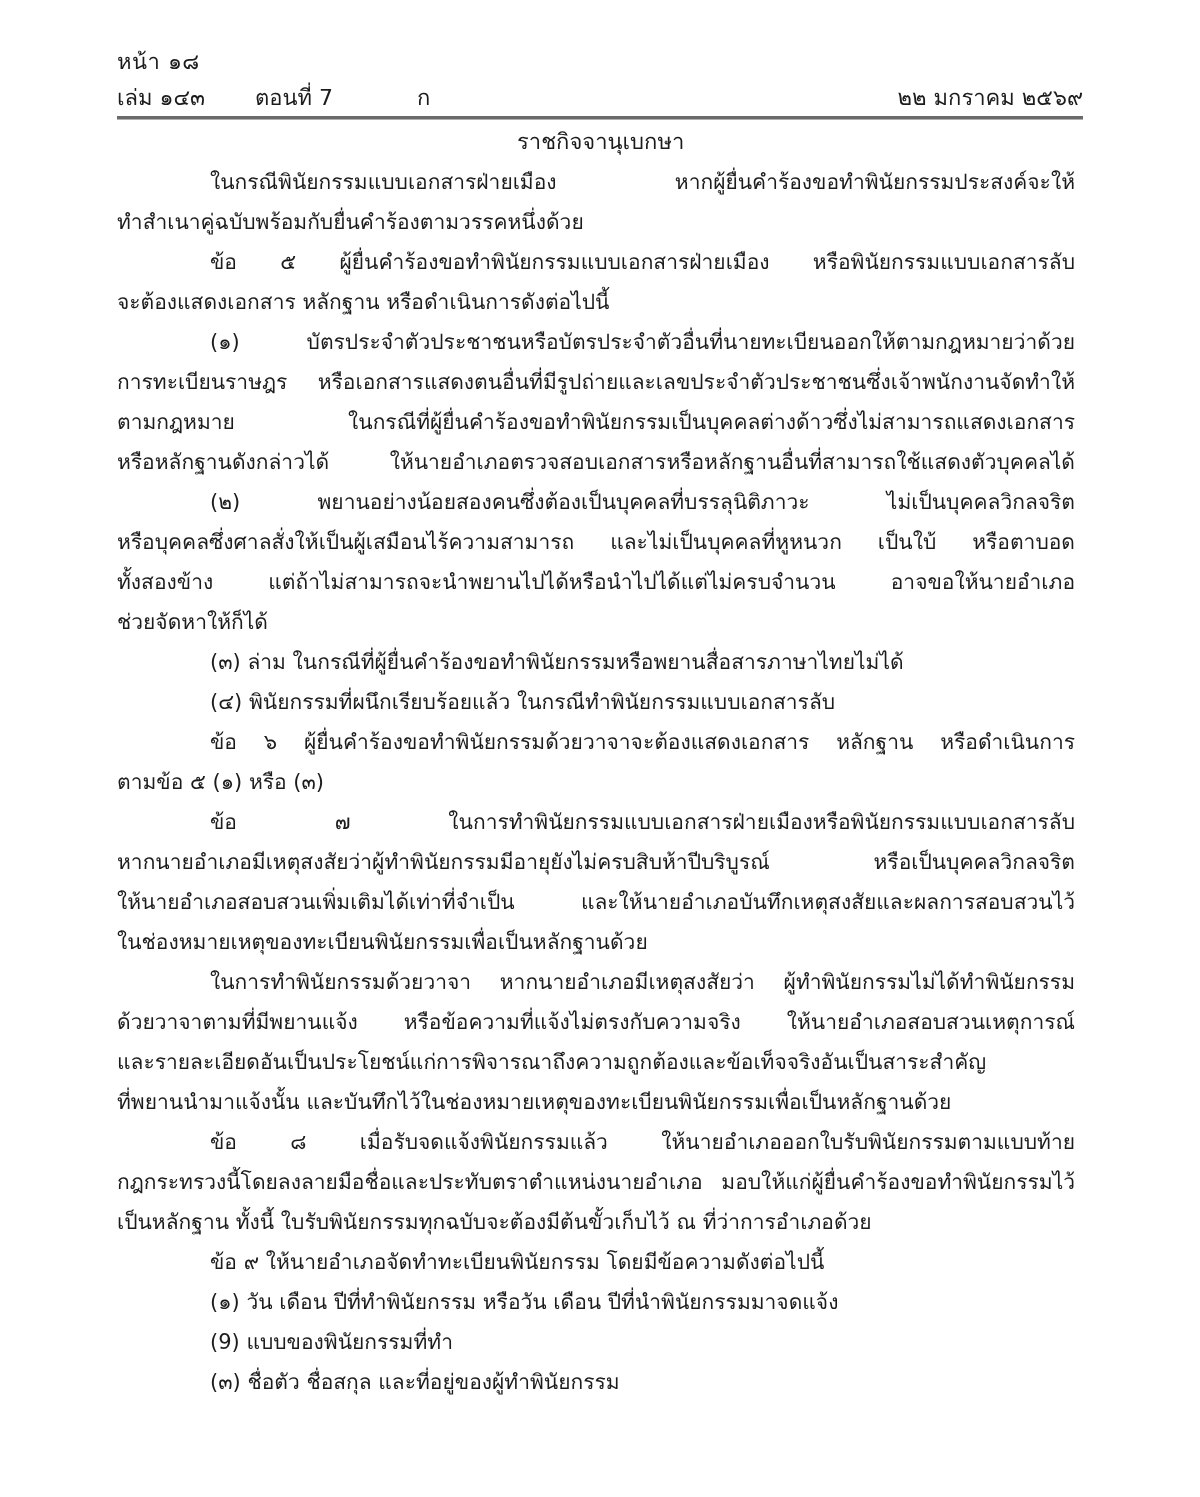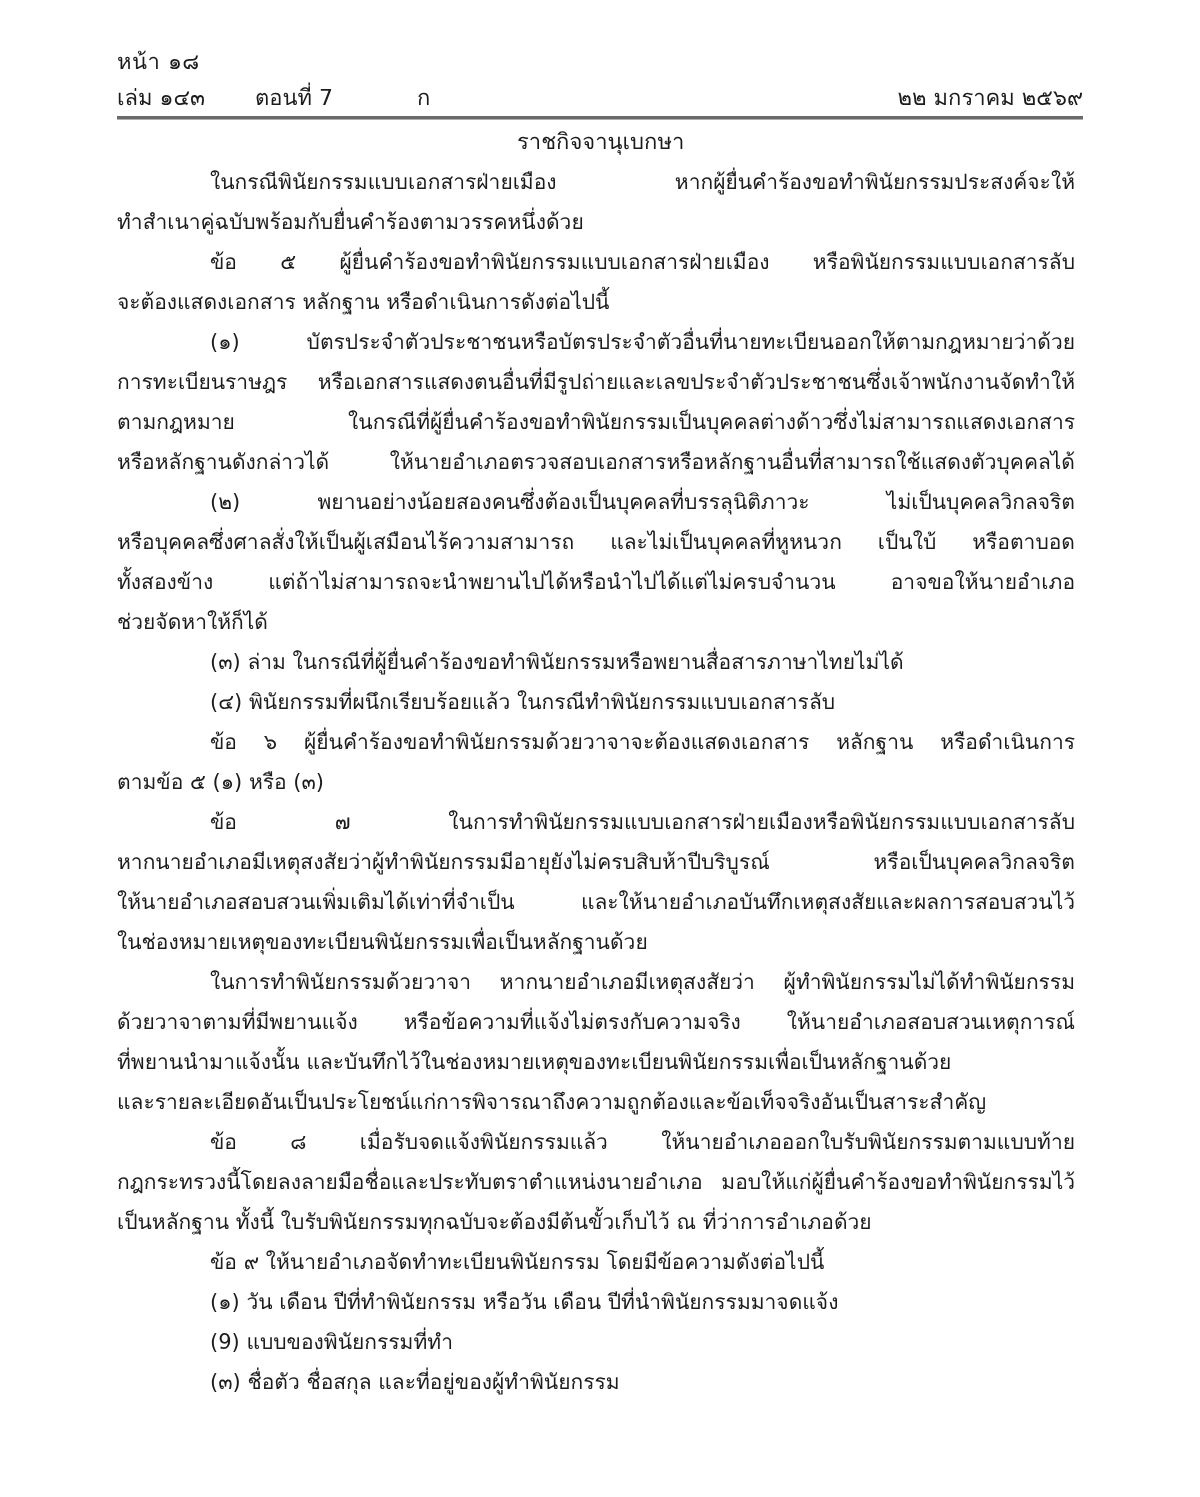--- a/index.html
+++ b/index.html
@@ -120,22 +120,22 @@
     <span class="line justify indent">ข้อ  ๖  ผู้ยื่นคำร้องขอทำพินัยกรรมด้วยวาจาจะต้องแสดงเอกสาร  หลักฐาน  หรือดำเนินการ</span>
     <span class="line">ตามข้อ  ๕  (๑)  หรือ  (๓)</span>
 
     <span class="line justify indent">ข้อ  ๗  ในการทำพินัยกรรมแบบเอกสารฝ่ายเมืองหรือพินัยกรรมแบบเอกสารลับ</span>
     <span class="line justify">หากนายอำเภอมีเหตุสงสัยว่าผู้ทำพินัยกรรมมีอายุยังไม่ครบสิบห้าปีบริบูรณ์  หรือเป็นบุคคลวิกลจริต</span>
     <span class="line justify">ให้นายอำเภอสอบสวนเพิ่มเติมได้เท่าที่จำเป็น  และให้นายอำเภอบันทึกเหตุสงสัยและผลการสอบสวนไว้</span>
     <span class="line">ในช่องหมายเหตุของทะเบียนพินัยกรรมเพื่อเป็นหลักฐานด้วย</span>
 
     <span class="line justify indent">ในการทำพินัยกรรมด้วยวาจา  หากนายอำเภอมีเหตุสงสัยว่า  ผู้ทำพินัยกรรมไม่ได้ทำพินัยกรรม</span>
     <span class="line justify">ด้วยวาจาตามที่มีพยานแจ้ง  หรือข้อความที่แจ้งไม่ตรงกับความจริง  ให้นายอำเภอสอบสวนเหตุการณ์</span>
+    <span class="line justify">และรายละเอียดอันเป็นประโยชน์แก่การพิจารณาถึงความถูกต้องและข้อเท็จจริงอันเป็นสาระสำคัญ</span>
     <span class="line">ที่พยานนำมาแจ้งนั้น  และบันทึกไว้ในช่องหมายเหตุของทะเบียนพินัยกรรมเพื่อเป็นหลักฐานด้วย</span>
-    <span class="line justify">และรายละเอียดอันเป็นประโยชน์แก่การพิจารณาถึงความถูกต้องและข้อเท็จจริงอันเป็นสาระสำคัญ</span>
 
     <span class="line justify indent">ข้อ  ๘  เมื่อรับจดแจ้งพินัยกรรมแล้ว  ให้นายอำเภอออกใบรับพินัยกรรมตามแบบท้าย</span>
     <span class="line justify">กฎกระทรวงนี้โดยลงลายมือชื่อและประทับตราตำแหน่งนายอำเภอ  มอบให้แก่ผู้ยื่นคำร้องขอทำพินัยกรรมไว้</span>
     <span class="line">เป็นหลักฐาน  ทั้งนี้  ใบรับพินัยกรรมทุกฉบับจะต้องมีต้นขั้วเก็บไว้  ณ  ที่ว่าการอำเภอด้วย</span>
 
     <span class="line indent">ข้อ  ๙  ให้นายอำเภอจัดทำทะเบียนพินัยกรรม  โดยมีข้อความดังต่อไปนี้</span>
     <span class="line indent">(๑)  วัน  เดือน  ปีที่ทำพินัยกรรม  หรือวัน  เดือน  ปีที่นำพินัยกรรมมาจดแจ้ง</span>
     <span class="line indent">(9)  แบบของพินัยกรรมที่ทำ</span>
     <span class="line indent">(๓)  ชื่อตัว  ชื่อสกุล  และที่อยู่ของผู้ทำพินัยกรรม</span>
   </div>

